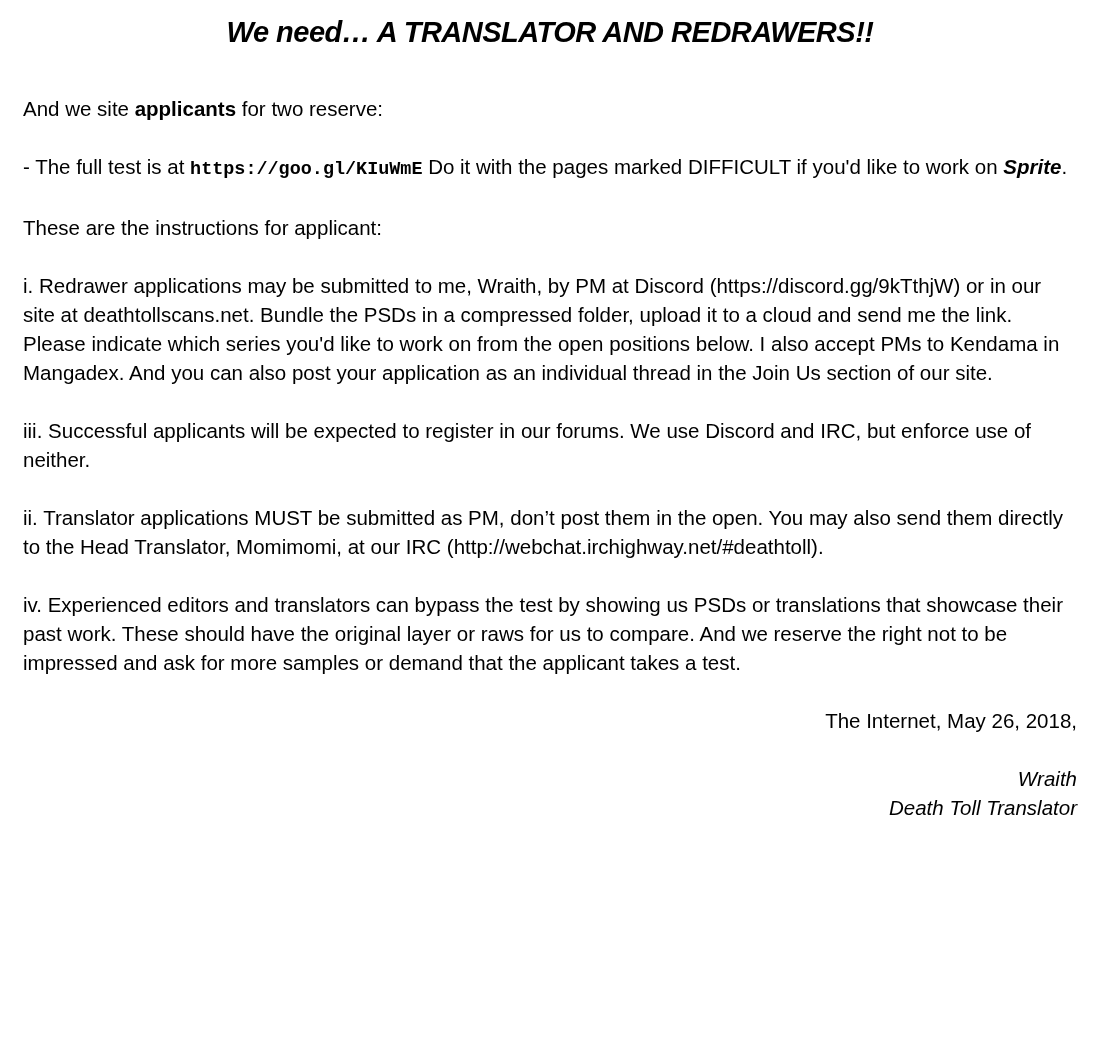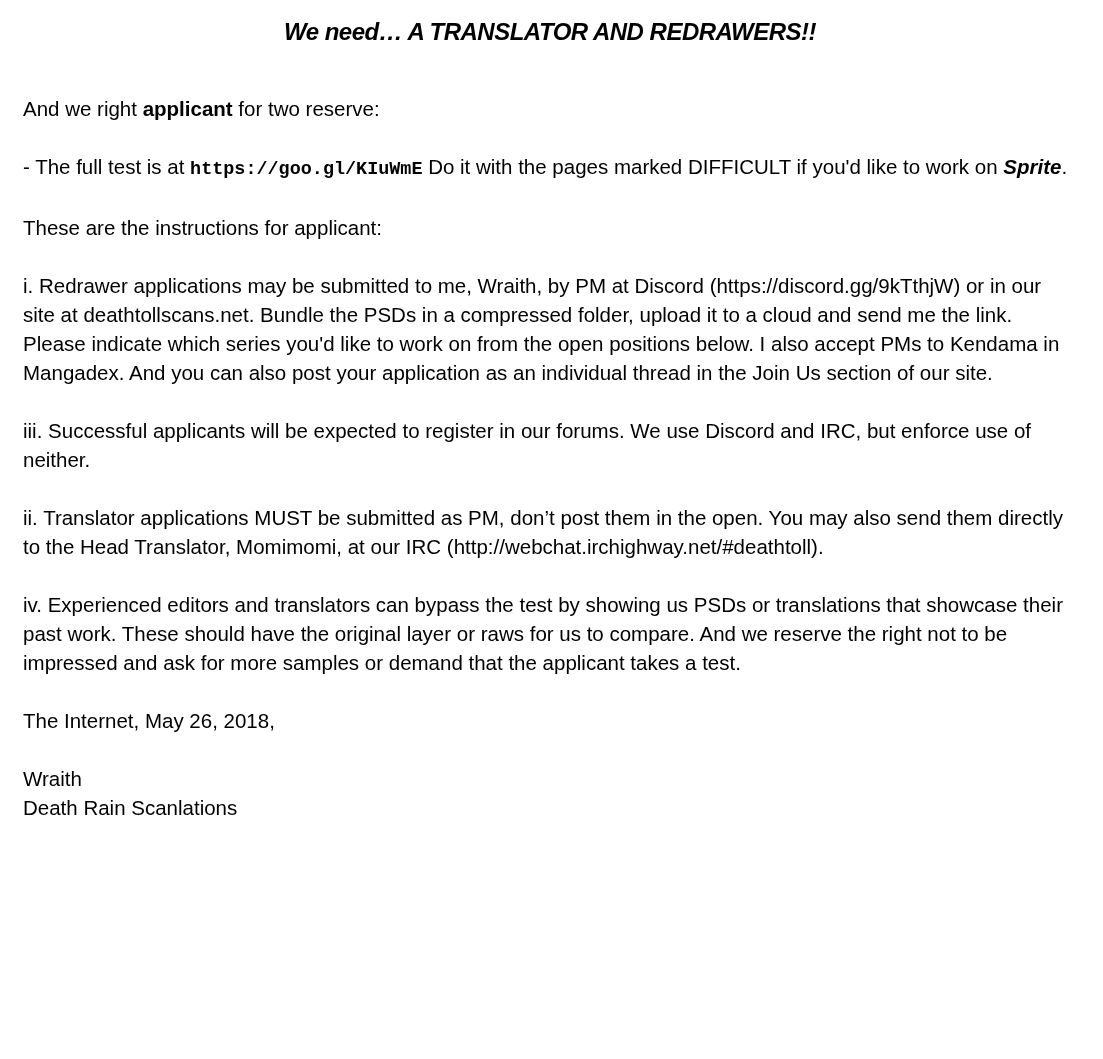--- a/index.html
+++ b/index.html
@@ -13,63 +13,63 @@
     height: 1059px;
     overflow: hidden;
     background: #ffffff;
     color: #000000;
     font-family: "Liberation Sans", sans-serif;
     font-size: 20.5px;
     line-height: 29px;
     padding: 6px 26px 0 23px;
   }
   .title {
-    font-size: 24px;
+    font-size: 29px;
     line-height: 36px;
     font-weight: bold;
     font-style: italic;
     text-align: center;
     letter-spacing: -0.5px;
     margin: 8px 0 44px 0;
   }
   p {
     margin: 29px 0;
   }
   .b  { font-weight: bold; }
   .bi { font-weight: bold; font-style: italic; }
   .mono {
     font-family: "Liberation Mono", monospace;
     font-weight: bold;
     font-size: 0.9em;
   }
-  .signoff { }
-  .signature { margin-bottom: 12px; }
+  .signoff { text-align: right; }
+  .signature { margin-bottom: 12px; font-style: italic; }
 </style>
 </head>
 <body>
 
 <div class="page">
 
   <h1 class="title">We need…  A TRANSLATOR AND REDRAWERS!!</h1>
 
 
 
-  <p><span>And we right </span><span class="b">applicant</span><span> for two reserve:</span></p>
+  <p><span>And we site </span><span class="b">applicants</span><span> for two reserve:</span></p>
 
   <p><span>- The full test is at </span><span class="mono">https://goo.gl/KIuWmE</span><span> Do it with the pages marked DIFFICULT if you'd like to work on </span><span class="bi">Sprite</span><span>.</span></p>
 
 
   <p>These are the instructions for applicant:</p>
 
   <p>i. Redrawer applications may be submitted to me, Wraith, by PM at Discord (https://discord.gg/9kTthjW) or in our site at deathtollscans.net. Bundle the PSDs in a compressed folder, upload it to a cloud and send me the link. Please indicate which series you'd like to work on from the open positions below. I also accept PMs to Kendama in Mangadex. And you can also post your application as an individual thread in the Join Us section of our site.</p>
 
   <p>iii. Successful applicants will be expected to register in our forums. We use Discord and IRC, but enforce use of neither.</p>
 
   <p>ii. Translator applications MUST be submitted as PM, don’t post them in the open. You may also send them directly to the Head Translator, Momimomi, at our IRC (http://webchat.irchighway.net/#deathtoll).</p>
 
   <p>iv. Experienced editors and translators can bypass the test by showing us PSDs or translations that showcase their past work. These should have the original layer or raws for us to compare. And we reserve the right not to be impressed and ask for more samples or demand that the applicant takes a test.</p>
 
   <div class="signoff">
     <p>The Internet, May 26, 2018,</p>
-    <p class="signature"><span>Wraith</span><br><span>Death Rain Scanlations</span></p>
+    <p class="signature"><span>Wraith</span><br><span>Death Toll Translator</span></p>
   </div>
 
 </div>
 
 </body></html>

